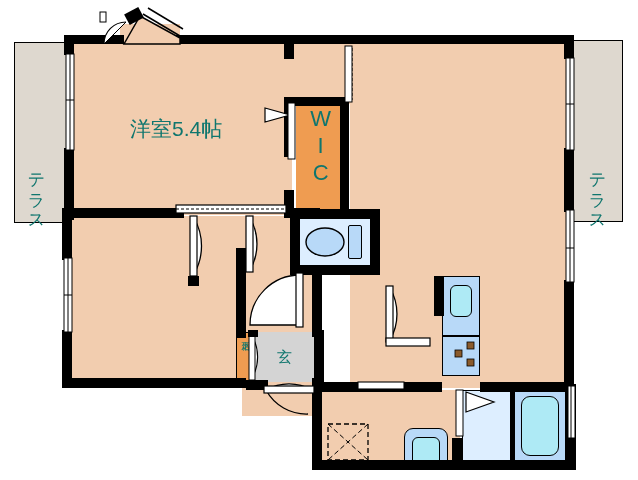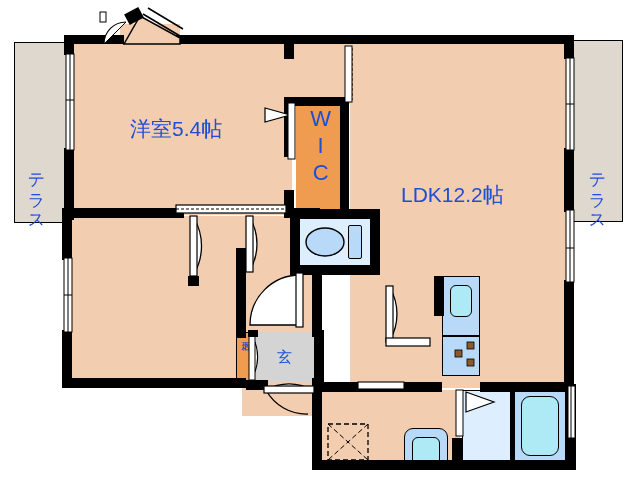--- a/index.html
+++ b/index.html
@@ -25,21 +25,21 @@
   .room      { background: #f2cdaf; }
   .terrace   { background: #ded8cf; border: 1px solid #000; }
   .wic       { background: #ef9c51; }
   .shoebox   { background: #ef9c51; border: 1px solid #000; }
   .genkan    { background: #d4d4d4; }
   .fixture-lt{ background: #ddeeff; border: 1px solid #000; }
   .fixture-md{ background: #b8d9f8; border: 1px solid #000; }
   .fixture-cy{ background: #aeeaf5; border: 1px solid #000; }
   .label {
     position: absolute;
-    color: #1d4ed8;
+    color: #0f766e;
     white-space: nowrap;
     line-height: 1;
   }
   .label-v {
     writing-mode: vertical-rl;
     text-orientation: upright;
     white-space: nowrap;
     line-height: 1.05;
     letter-spacing: 1px;
   }
@@ -268,15 +268,14 @@
 
     <g>
       <rect x="358" y="382" width="46" height="7" fill="#fff" stroke="#000" stroke-width="1.1"></rect>
     </g>
 
   </svg>
 
   <div class="label big" style="left:130px; top:118px;">洋室5.4帖</div>
 
 
-  <div class="label big" style="left:401px; top:184px;">LDK12.2帖</div>
 
 </div>
 
 </body></html>

